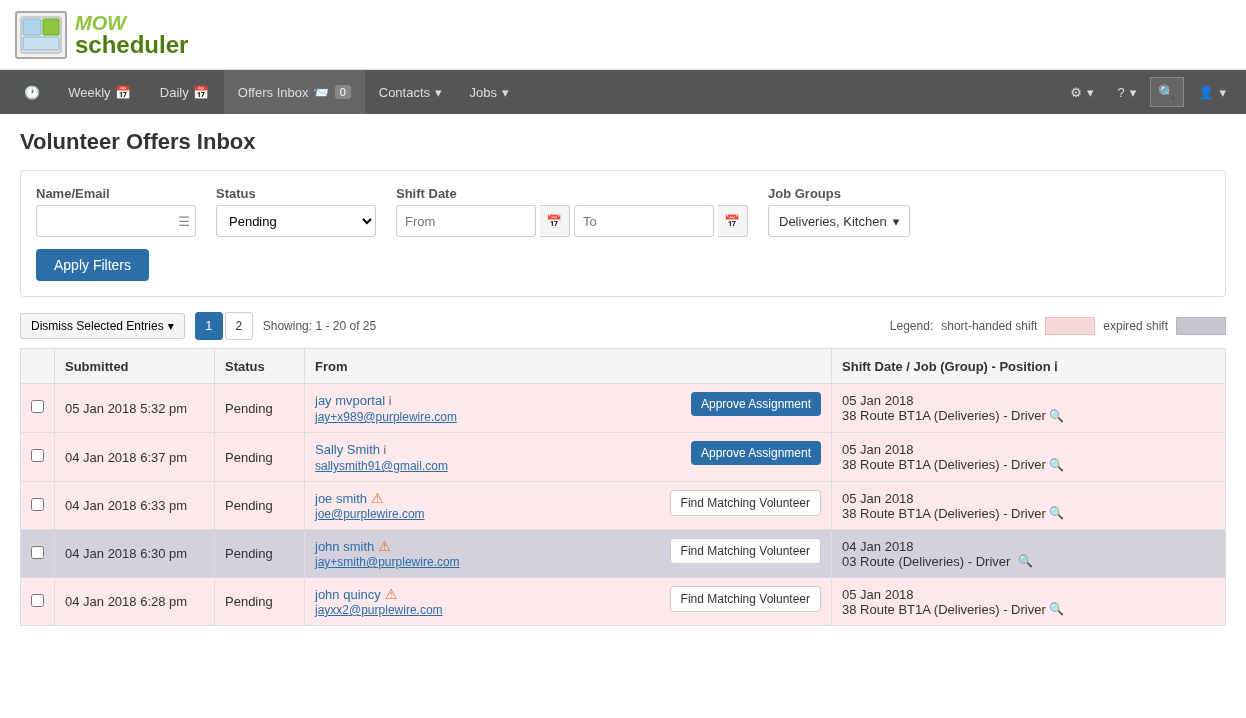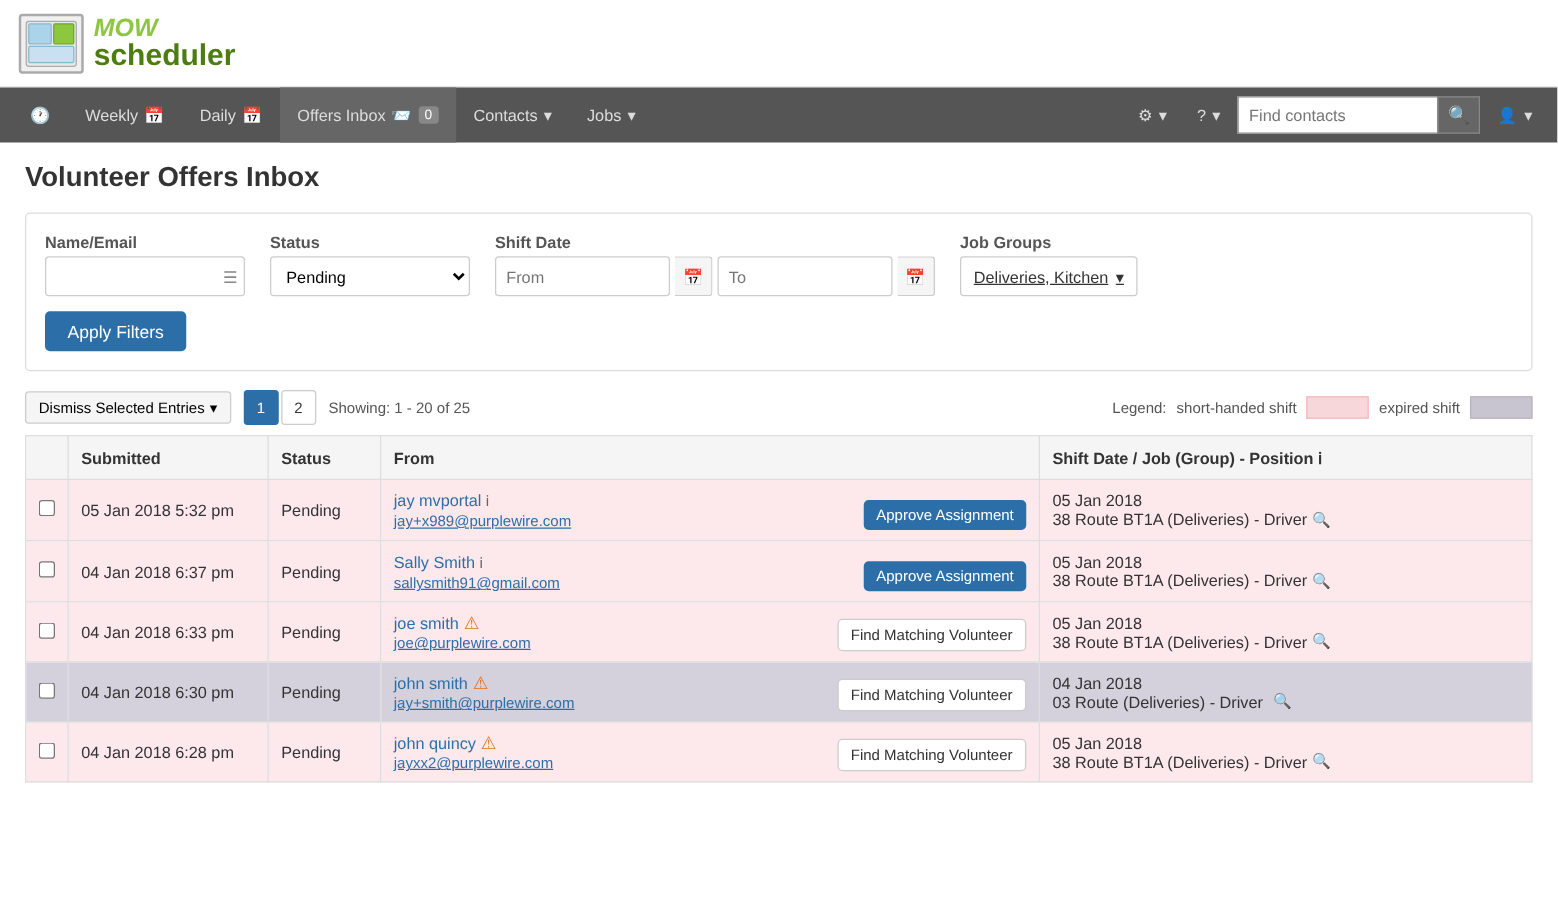--- a/index.html
+++ b/index.html
@@ -151,21 +151,20 @@
       border-radius: 3px;
       padding: 5px 10px;
       height: 32px;
       font-size: 13px;
       background: #fff;
       cursor: pointer;
       display: flex;
       align-items: center;
       gap: 6px;
       color: #333;
-      text-decoration: underline;
     }
     .apply-btn {
       background: #2c6fa8;
       color: #fff;
       border: none;
       border-radius: 4px;
       padding: 8px 18px;
       font-size: 14px;
       cursor: pointer;
     }
@@ -269,21 +268,21 @@
       color: #333;
       border: 1px solid #ccc;
       border-radius: 4px;
       padding: 5px 10px;
       font-size: 12px;
       cursor: pointer;
       white-space: nowrap;
     }
     .action-cell {
       display: flex;
-      align-items: flex-end;
+      align-items: flex-start;
       justify-content: space-between;
       gap: 9px;
     }
     .from-info { flex: 1; }
     .search-icon-small { color: #2c6fa8; font-size: 12px; cursor: pointer; }
 
     
     .logo-svg-container {
       width: 52px;
       height: 48px;
@@ -350,21 +349,20 @@
   <div class="nav-right">
     <div class="nav-item">
       <span>⚙</span>
       <span>▾</span>
     </div>
     <div class="nav-item">
       <span>?</span>
       <span>▾</span>
     </div>
     <div class="search-box">
-      <input class="search-input" type="text" placeholder="Find contacts" style="">
       <button class="search-btn">
         <span>🔍</span>
       </button>
     </div>
     <div class="nav-item">
       <span>👤</span>
       <span>▾</span>
     </div>
   </div>
 </nav>

